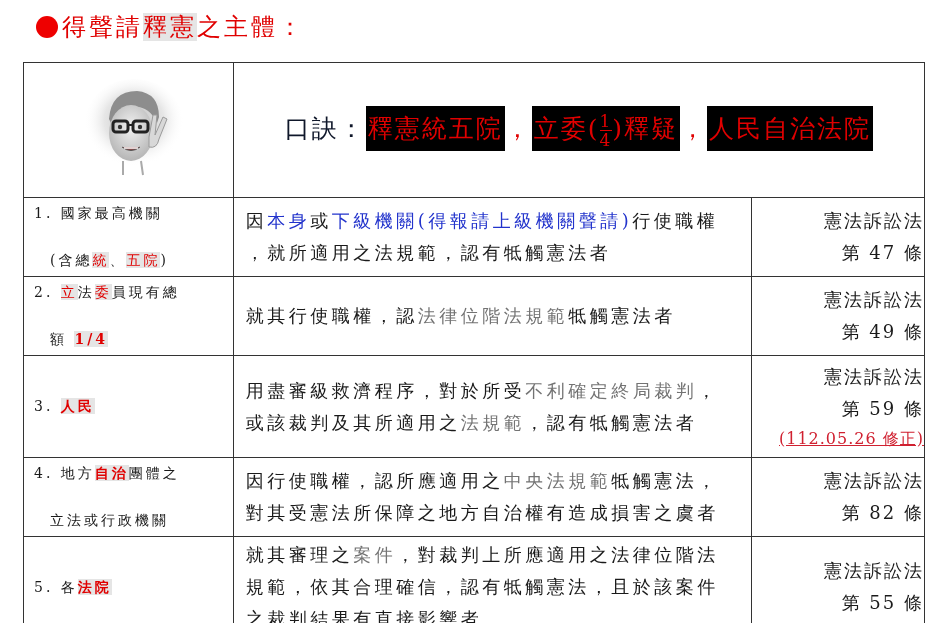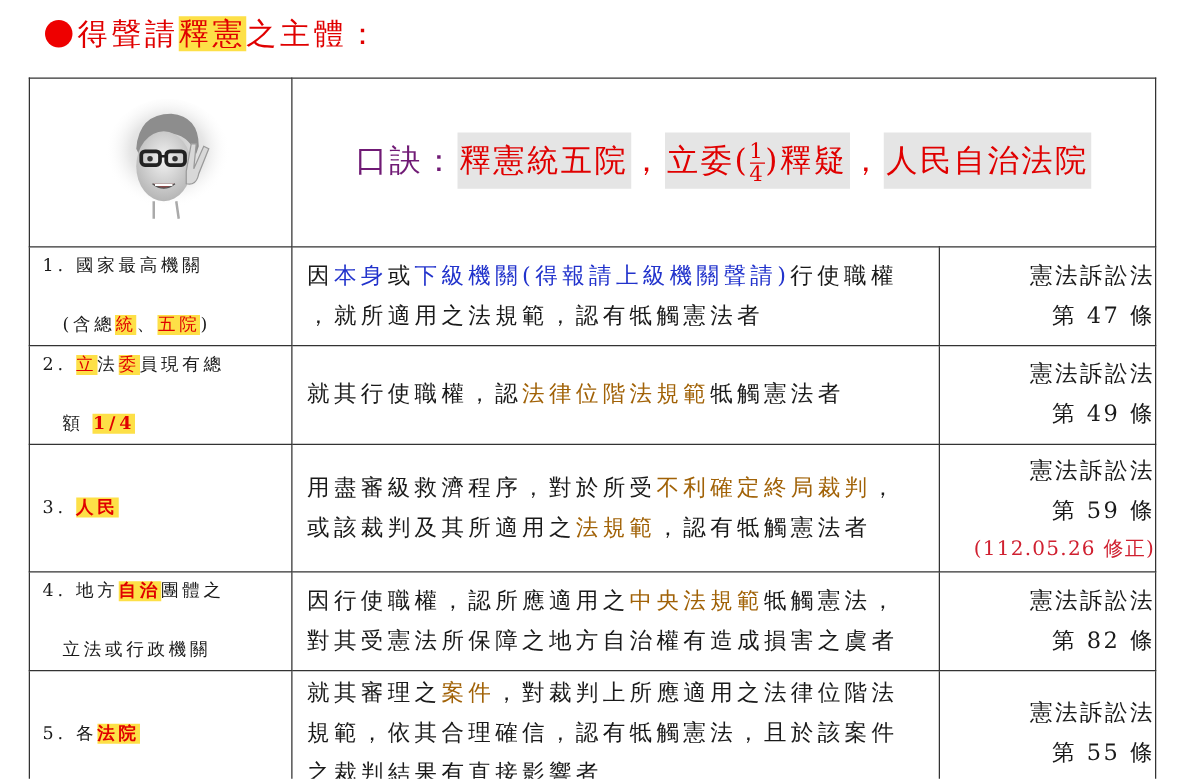--- a/index.html
+++ b/index.html
@@ -2,43 +2,43 @@
 <html><head>
 <meta charset="utf-8">
 <style>
   html, body { margin: 0; padding: 0; background: #ffffff; }
   body { width: 944px; height: 623px; position: relative; overflow: hidden;
          font-family: "DejaVu Serif", "Liberation Serif", serif; color: #1a1a1a; }
   .title { position: absolute; left: 36px; top: 10px; font-size: 24px; color: #e00000;
            letter-spacing: 3px; line-height: 34px; white-space: nowrap; }
   .title .dot { display: inline-block; width: 22px; height: 22px; border-radius: 50%;
                 background: #ee0000; vertical-align: -3px; margin-right: 4px; }
-  .hl { background: #fde047; }
+  .hl { background: #e5e5e5; }
   .red { color: #e00000; }
-  .redsoft { color: #a16207; }
+  .redsoft { color: #737373; }
   .blue { color: #2233cc; }
-  .navy { color: #701a75; }
+  .navy { color: #0f172a; }
   table.main { position: absolute; left: 23px; top: 62px; width: 902px;
                border-collapse: collapse; table-layout: fixed; }
   table.main td { border: 1.5px solid #333; padding: 0; vertical-align: middle; }
   .c1 { width: 209px; }
   .c2 { width: 517px; }
   .c3 { width: 172px; }
   .row-head td { height: 134px; }
   .portrait { width: 209px; height: 134px; position: relative; }
   .portrait svg { position: absolute; left: 55px; top: 14px; }
   .motto { font-size: 25px; text-align: center; letter-spacing: 2px; white-space: nowrap; }
-  .motto .hlbox { background: #e5e5e5; color: #e00000; padding: 8px 2px; }
+  .motto .hlbox { background: #000000; color: #e00000; padding: 8px 2px; }
   .frac { display: inline-block; vertical-align: middle; text-align: center; font-size: 17px; line-height: 16px; }
   .frac span { display: block; }
   .frac .bar { border-top: 1.5px solid #e00000; width: 12px; margin: 1px auto; }
   .cell-left { font-size: 14px; line-height: 31px; padding-left: 10px !important; letter-spacing: 3px; }
   .cell-mid { font-size: 18px; line-height: 32px; padding-left: 12px !important; letter-spacing: 3.5px; }
   .cell-right { font-size: 18px; line-height: 32px; text-align: right; letter-spacing: 2px; }
-  .cell-right .note { color: #d02030; font-size: 16px; letter-spacing: 1px; line-height: 28px; }
+  .cell-right .note { color: #d02030; font-size: 16px; letter-spacing: 1px; line-height: 28px; text-decoration: underline; }
   .bold { font-weight: bold; }
   .indent { padding-left: 16px; display: inline-block; margin-top: 16px; }
   .r1 td { height: 68px; }
   .r2 td { height: 68px; }
   .r3 td { height: 101px; }
   .r4 td { height: 68px; }
   .r5 td { height: 100px; }
 </style>
 </head>
 <body>

